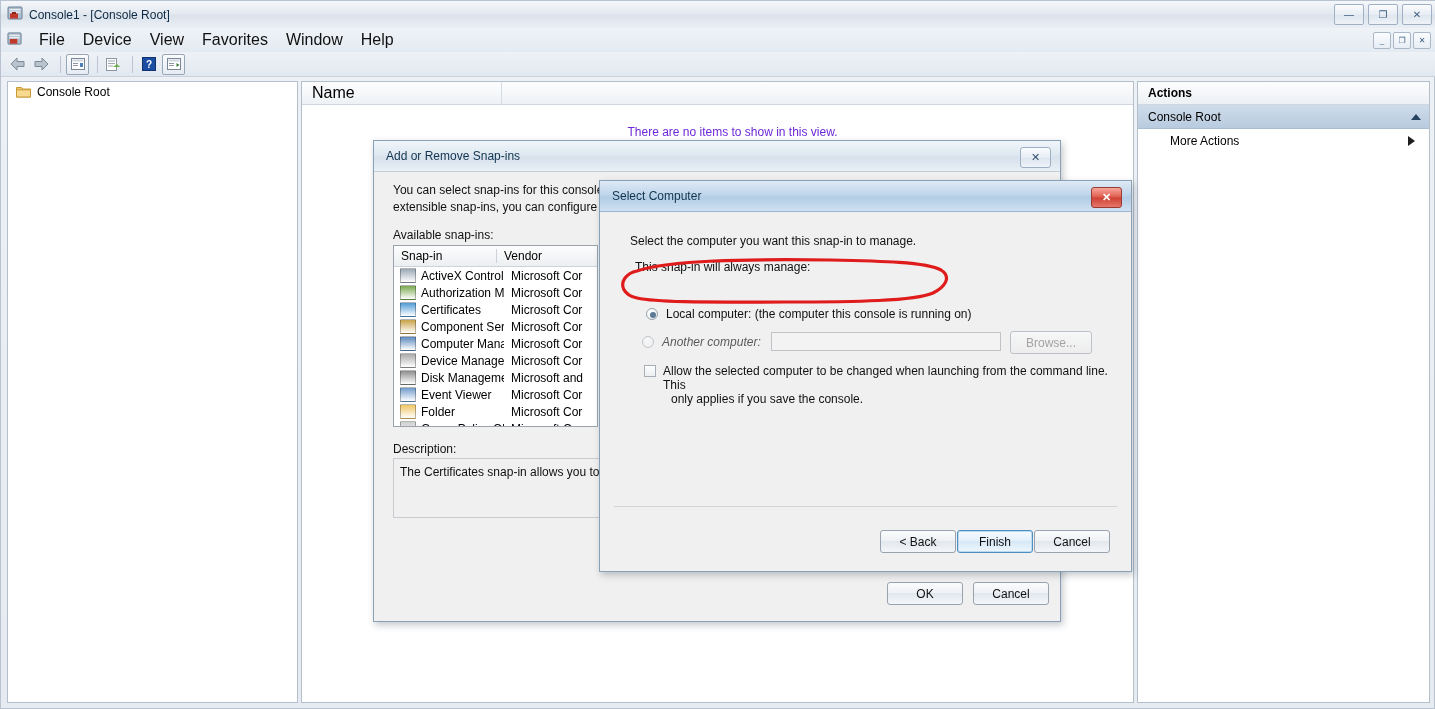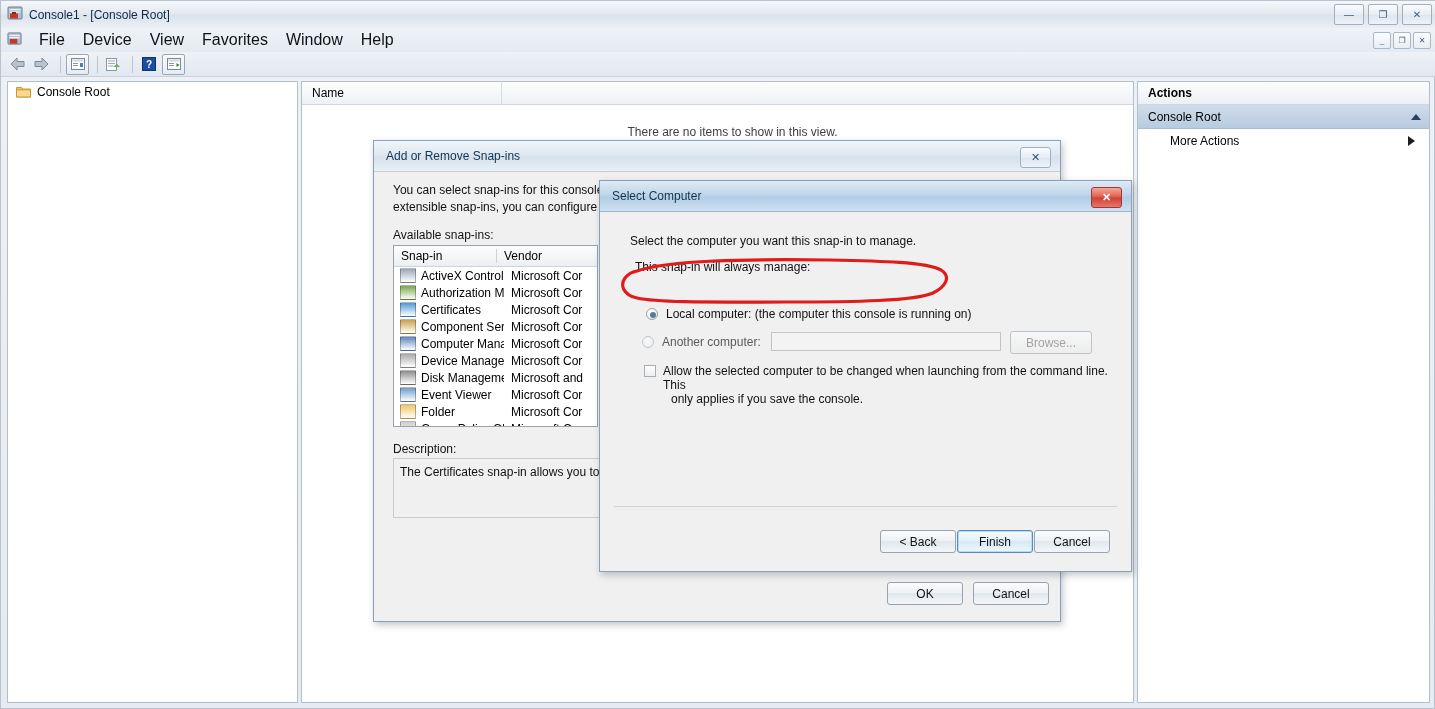--- a/index.html
+++ b/index.html
@@ -48,23 +48,23 @@
 
   
   .pane{position:absolute;background:#fff;border:1px solid #b4bfcc;box-sizing:border-box;}
   #tree-pane{left:6px;top:80px;width:291px;height:622px;}
   #list-pane{left:300px;top:80px;width:833px;height:622px;}
   #actions-pane{left:1136px;top:80px;width:293px;height:622px;}
 
   .tree-row{display:flex;align-items:center;height:19px;padding-left:8px;font-size:12px;}
   .col-header{height:22px;background:linear-gradient(180deg,#fdfdfe 0%,#eef1f5 100%);
     border-bottom:1px solid #cfd6df;display:flex;align-items:center;}
-  .col-cell{font-size:12px;padding-left:10px;height:22px;line-height:22px;box-sizing:border-box;
+  .col-cell{font-size:16px;padding-left:10px;height:22px;line-height:22px;box-sizing:border-box;
     border-right:1px solid #d5dbe4;}
-  .empty-msg{text-align:center;margin-top:20px;font-size:12px;color:#404040;padding-left:30px;}
+  .empty-msg{text-align:center;margin-top:20px;font-size:12px;color:#6d28d9;padding-left:30px;}
 
   .act-header{height:22px;background:linear-gradient(180deg,#fcfdfe 0%,#edf0f4 100%);
     border-bottom:1px solid #cfd6df;display:flex;align-items:center;padding-left:10px;
     font-weight:bold;font-size:12px;}
   .act-group{height:23px;display:flex;align-items:center;padding:0 8px 0 10px;font-size:12px;
     background:linear-gradient(180deg,#cfdcea 0%,#b8cbdf 100%);
     border-bottom:1px solid #a9bdd3;justify-content:space-between;}
   .act-item{height:24px;display:flex;align-items:center;padding:0 14px 0 32px;font-size:12px;
     justify-content:space-between;}
   .caret-up{width:0;height:0;border-left:5px solid transparent;border-right:5px solid transparent;
@@ -344,21 +344,21 @@
 
       <div class="dlg-text" style="position:absolute;left:30px;top:22px;">Select the computer you want this snap-in to manage.</div>
 
       <div class="dlg-text" style="position:absolute;left:35px;top:48px;">This snap-in will always manage:</div>
 
       <div style="position:absolute;left:46px;top:95px;display:flex;align-items:center;gap:8px;">
         <span class="radio on"></span>
         <span class="dlg-text">Local computer:  (the computer this console is running on)</span>
       </div>
 
-      <div style="position:absolute;left:42px;top:123px;display:flex;align-items:center;gap:8px;">
+      <div style="position:absolute;left:42px;top:123px;display:flex;align-items:center;gap:8px;font-style:italic;">
         <span class="radio off"></span>
         <span class="dlg-text" style="color:#5a5a5a;">Another computer:</span>
       </div>
       <div class="tinput" style="position:absolute;left:171px;top:120px;width:230px;"></div>
       <div class="btn disabled" style="position:absolute;left:410px;top:119px;width:82px;">Browse...</div>
 
       <div style="position:absolute;left:44px;top:152px;display:flex;gap:7px;align-items:flex-start;">
         <span class="cbox" style="margin-top:1px;"></span>
         <span class="dlg-text" style="line-height:14px;display:block;">
           <span>Allow the selected computer to be changed when launching from the command line.  This</span><br>

